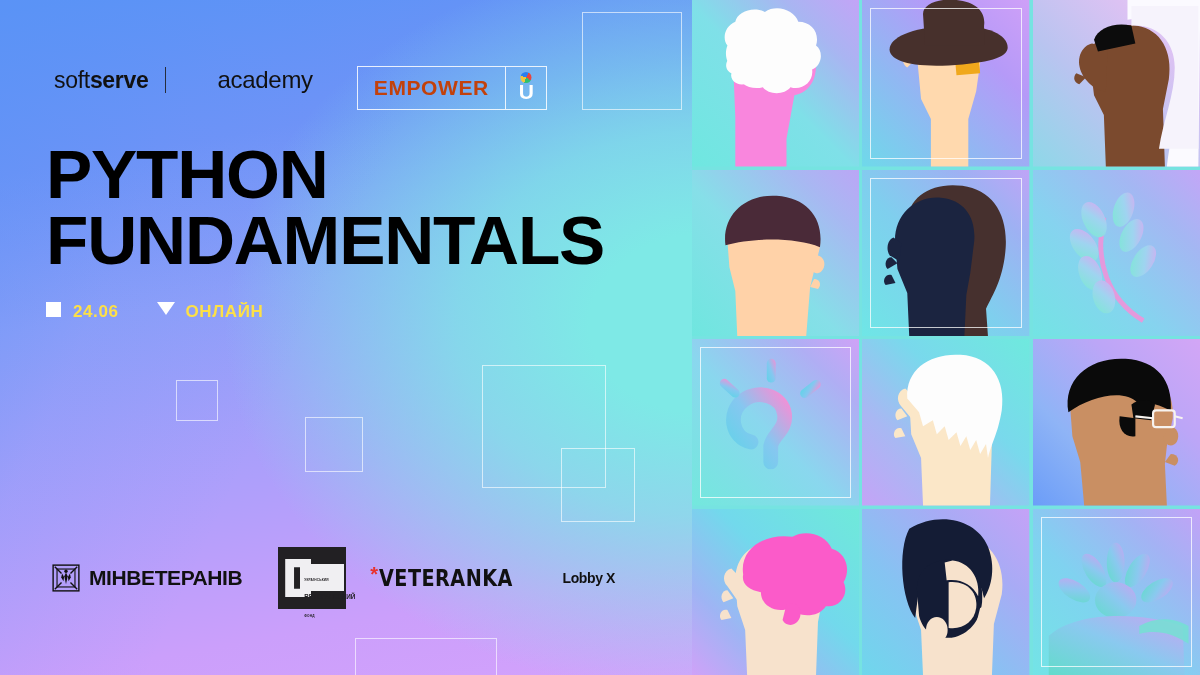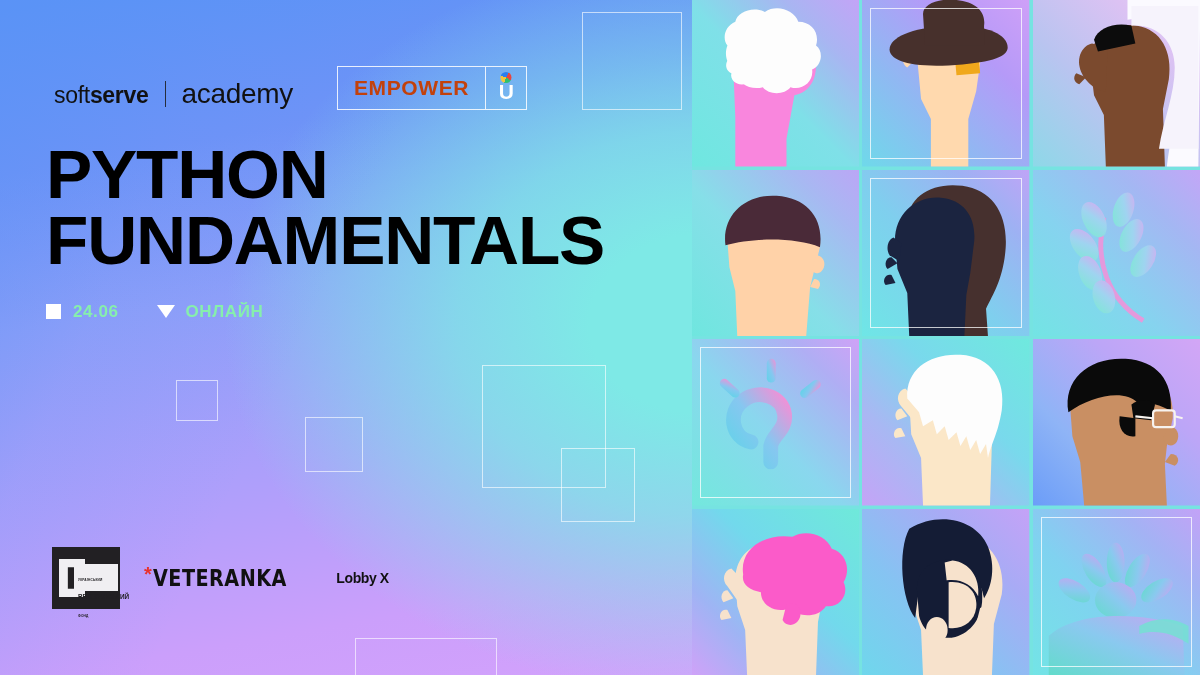--- a/index.html
+++ b/index.html
@@ -25,28 +25,28 @@
   
   .deco{position:absolute;border:1.5px solid rgba(255,255,255,0.62);z-index:2;}
   .deco.d1{left:582px;top:12px;width:100px;height:98px;}
   .deco.d2{left:176px;top:380px;width:42px;height:41px;}
   .deco.d3{left:305px;top:417px;width:58px;height:55px;}
   .deco.d4{left:482px;top:365px;width:124px;height:123px;}
   .deco.d5{left:561px;top:448px;width:74px;height:74px;}
   .deco.d6{left:355px;top:638px;width:142px;height:60px;}
 
   
-  .header-row{position:absolute;left:54px;top:66px;display:flex;align-items:flex-end;z-index:5;}
+  .header-row{position:absolute;left:54px;top:66px;display:flex;align-items:flex-start;z-index:5;}
   .ss-logo{font-size:23px;color:#111;letter-spacing:-0.3px;white-space:nowrap;display:flex;align-items:baseline;}
   .ss-soft{font-weight:400;}
   .ss-serve{font-weight:700;}
   .ss-divider{
     width:1px;height:26px;background:#1b1b1b;margin:0 16px;align-self:center;opacity:.85;
   }
-  .ss-academy{font-weight:400;font-size:28px;color:#111;}
+  .ss-academy{font-weight:400;font-size:24px;color:#111;margin-left:36px;}
 
   .empower-badge{
     margin-left:44px;display:flex;align-items:stretch;height:44px;
     border:1.4px solid rgba(255,255,255,0.85);
   }
   .empower-text{
     display:flex;align-items:center;padding:0 16px;color:#c2410c;font-weight:800;
     font-size:21px;letter-spacing:0.6px;
   }
   .empower-sep{width:1.4px;background:rgba(255,255,255,0.85);}
@@ -61,21 +61,21 @@
   }
 
   
   .title-block{position:absolute;left:46px;top:142px;z-index:5;}
   .title-line{
     font-size:68px;line-height:0.97;font-weight:800;color:#000;letter-spacing:-1.2px;
     font-family:"Liberation Sans","DejaVu Sans",sans-serif;white-space:nowrap;
     transform:scaleX(1.02);transform-origin:left center;
   }
   .meta-row{display:flex;align-items:center;margin-top:28px;}
-  .meta-item{display:flex;align-items:center;color:#86efac;font-weight:800;font-size:17px;letter-spacing:0.6px;}
+  .meta-item{display:flex;align-items:flex-start;color:#fde047;font-weight:800;font-size:17px;letter-spacing:0.6px;}
   .meta-item + .meta-item{margin-left:38px;}
   .ic-square{width:15px;height:15px;background:#fff;margin-right:12px;display:inline-block;}
   .ic-triangle{
     width:0;height:0;border-left:9px solid transparent;border-right:9px solid transparent;
     border-top:13px solid #fff;margin-right:11px;display:inline-block;
   }
 
   
   .partners{position:absolute;left:52px;top:548px;display:flex;align-items:center;z-index:5;height:60px;}
   .partner{display:flex;align-items:center;color:#111;}
@@ -172,20 +172,32 @@
       </div>
       <div class="meta-item">
         <span class="ic-triangle"></span>
         <span>ОНЛАЙН</span>
       </div>
     </div>
   </div>
 
   <div class="partners">
 
+    <div class="partner p-minvet">
+      <svg class="minvet-emblem" viewBox="0 0 100 100">
+        <rect x="4" y="4" width="92" height="92" fill="none" stroke="#111" stroke-width="5"></rect>
+        <rect x="18" y="18" width="64" height="64" fill="none" stroke="#111" stroke-width="4"></rect>
+        <path d="M10 10 L34 34 M90 10 L66 34 M10 90 L34 66 M90 90 L66 66" stroke="#111" stroke-width="5"></path>
+        <path d="M50 30 L44 44 L50 72 L56 44 Z" fill="#111"></path>
+        <path d="M36 34 L33 48 L41 62 L43 46 Z" fill="#111"></path>
+        <path d="M64 34 L67 48 L59 62 L57 46 Z" fill="#111"></path>
+        <circle cx="50" cy="26" r="6" fill="#111"></circle>
+      </svg>
+      <span class="label">МІНВЕТЕРАНІВ</span>
+    </div>
 
     <div class="partner p-uvf">
       <div class="uvf-box">
         <span class="uvf-c"></span>
         <span class="uvf-plate">
           <span class="uvf-t1">УКРАЇНСЬКИЙ</span>
           <span class="uvf-t2">ВЕТЕРАНСЬКИЙ</span>
           <span class="uvf-t3">ФОНД</span>
         </span>
       </div>

